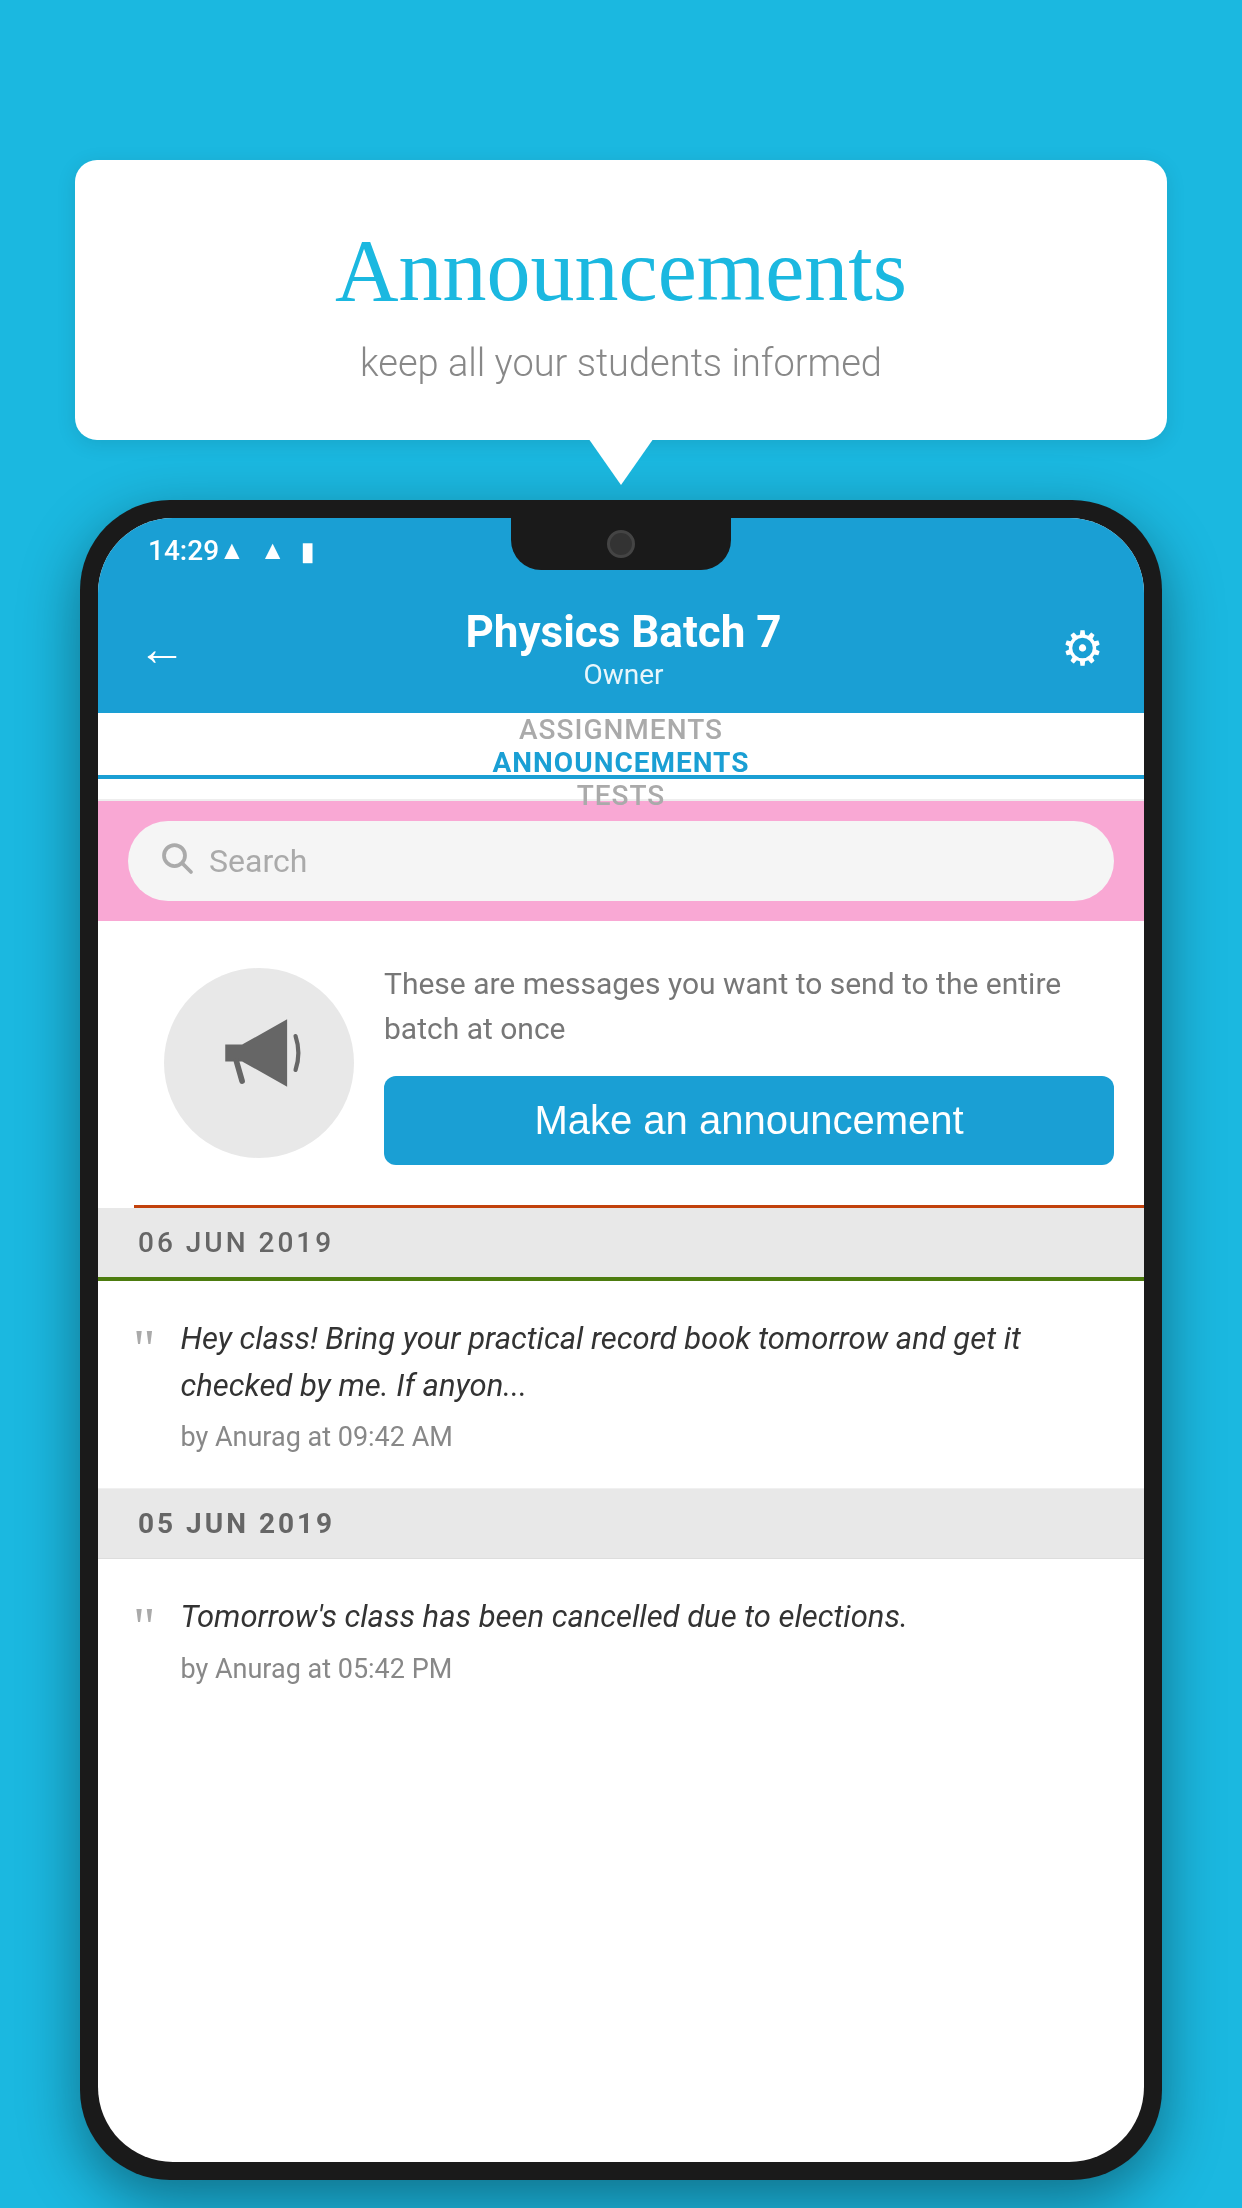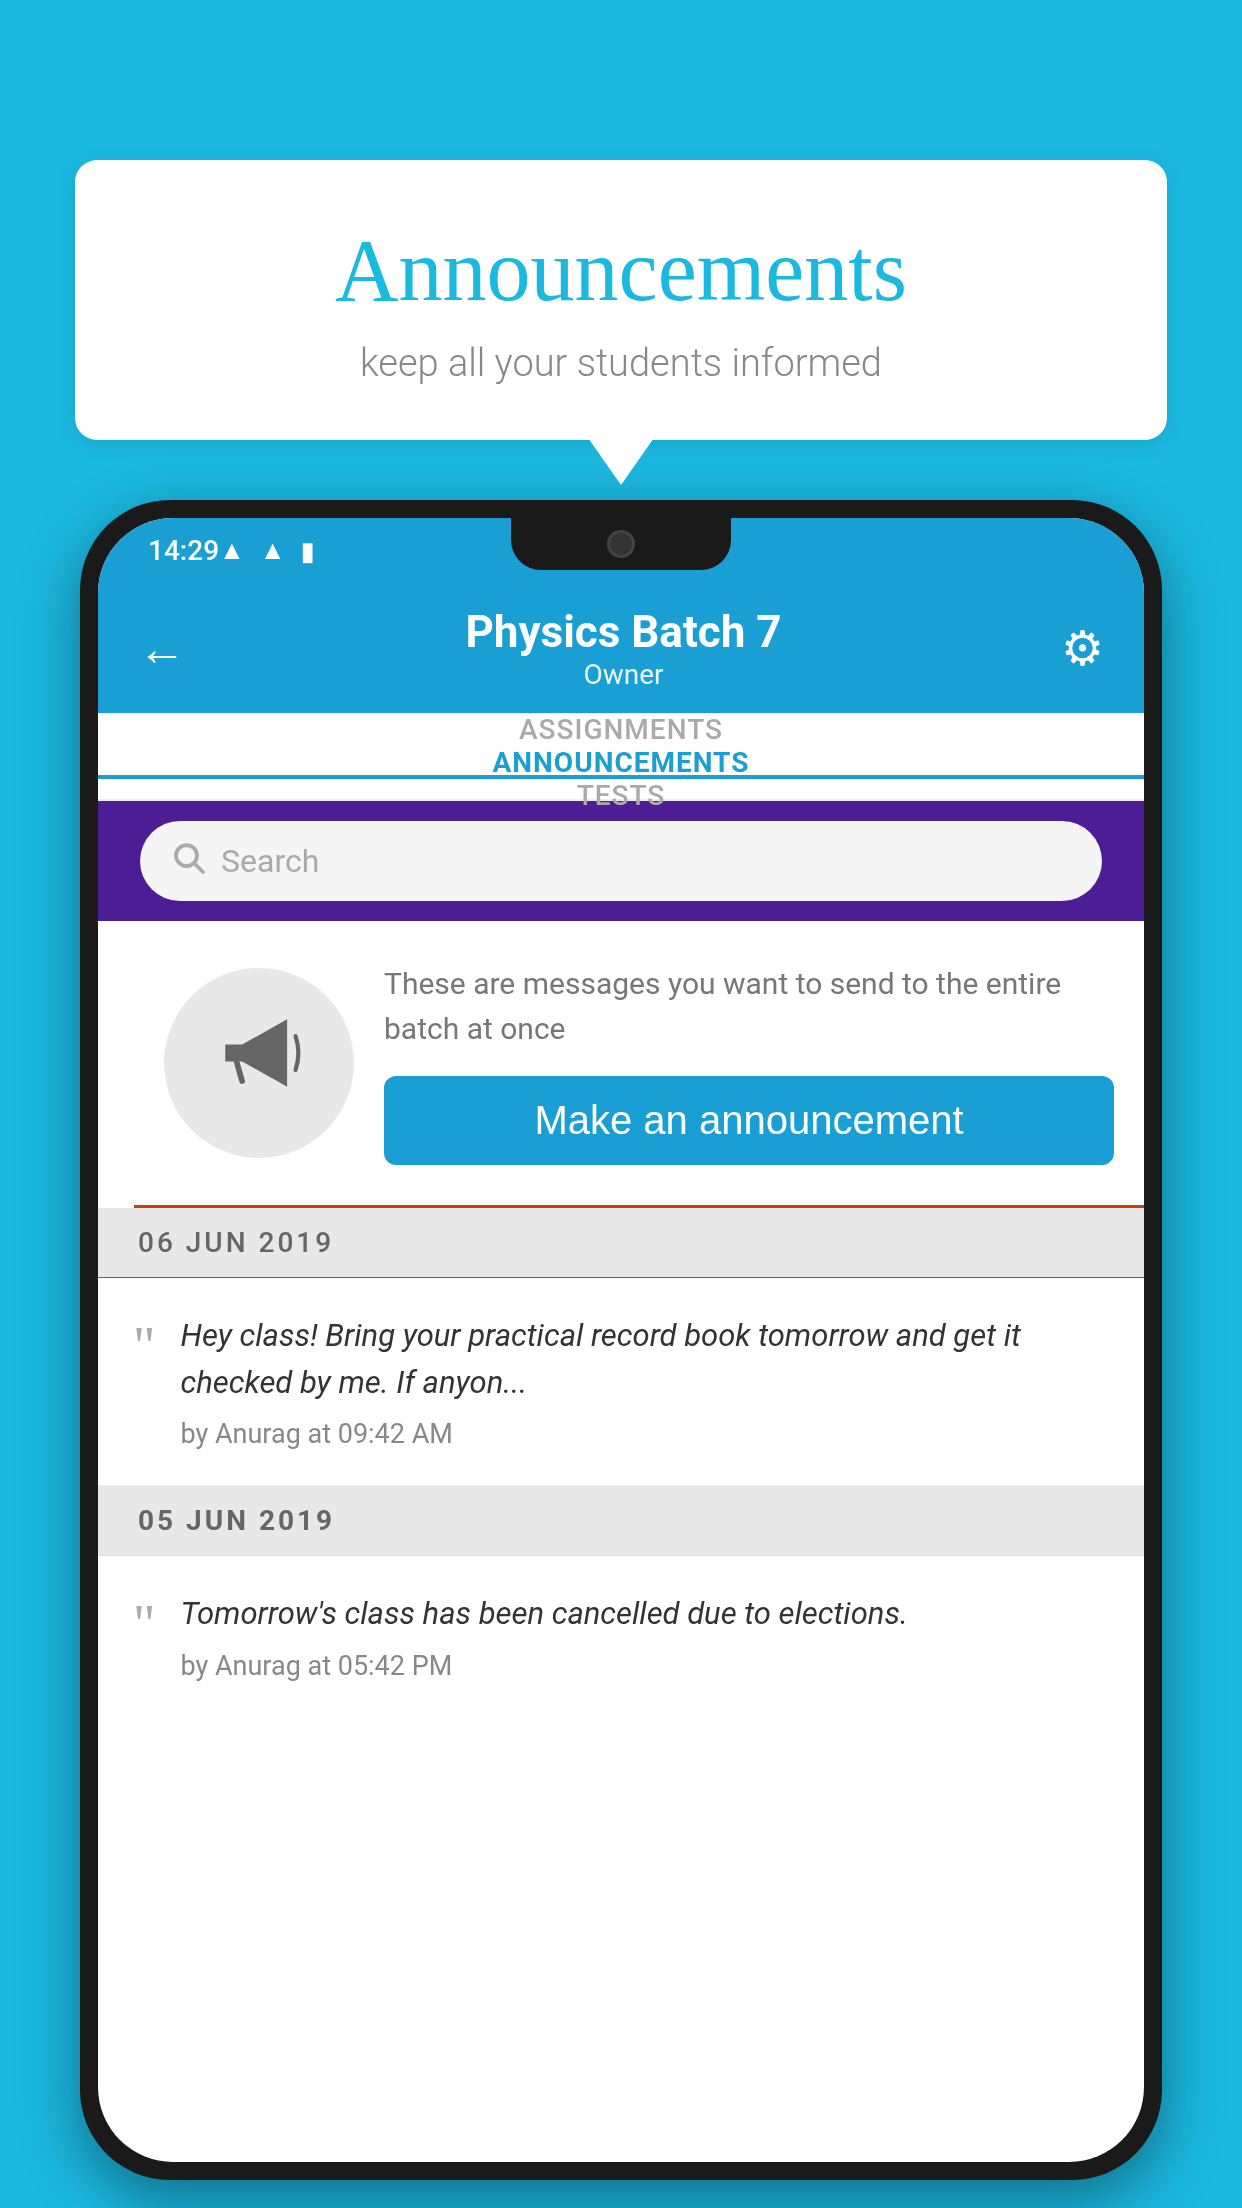--- a/index.html
+++ b/index.html
@@ -209,22 +209,22 @@
       position: absolute;
       bottom: 0;
       left: 0;
       right: 0;
       height: 4px;
       background: #1a9fd4;
     }
 
     
     .search-container {
-      padding: 20px 42px;
-      background: #4c1d95;
+      padding: 20px 30px;
+      background: #f9a8d4;
     }
 
     .search-bar {
       background: #f5f5f5;
       border-radius: 40px;
       height: 80px;
       display: flex;
       align-items: center;
       padding: 0 30px;
       gap: 15px;
@@ -292,21 +292,21 @@
     }
 
     
     .date-separator {
       background: #e8e8e8;
       padding: 18px 40px;
       font-size: 28px;
       color: #666;
       letter-spacing: 3px;
       font-weight: 500;
-      border-bottom: 1px solid #4d7c0f;
+      border-bottom: 4px solid #4d7c0f;
     }
 
     
     .announcement-item {
       background: white;
       padding: 35px 35px;
       display: flex;
       align-items: flex-start;
       gap: 25px;
       border-bottom: 1px solid #f0f0f0;

